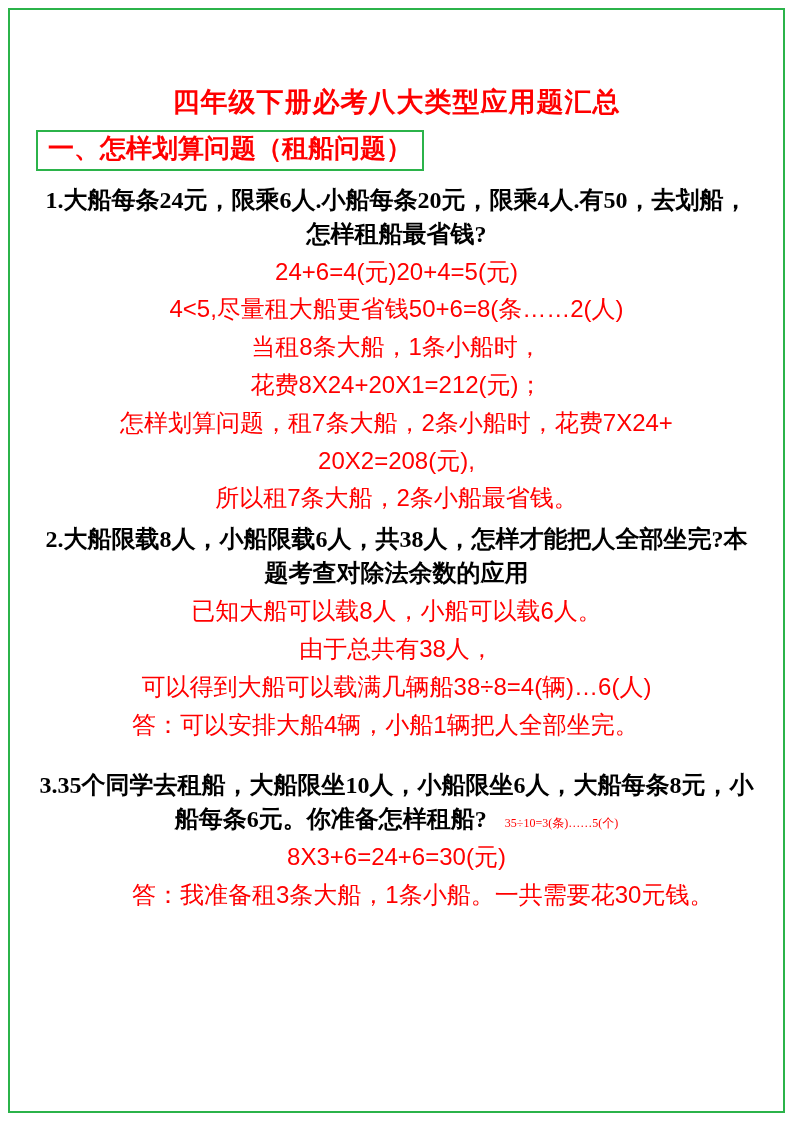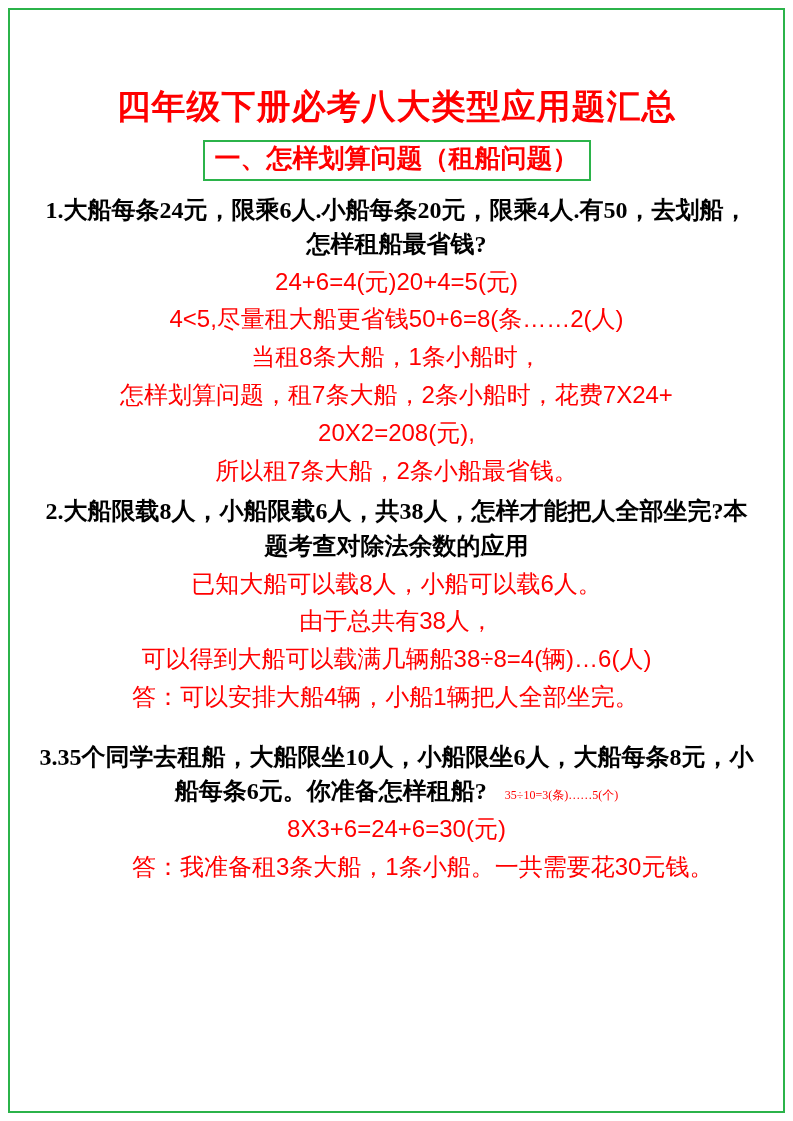--- a/index.html
+++ b/index.html
@@ -35,29 +35,29 @@
     left: 36px;
     top: 36px;
     width: 721px;
     box-sizing: border-box;
   }
 
   .doc-title {
     text-align: center;
     color: #ff0000;
     font-weight: bold;
-    font-size: 34px;
+    font-size: 27px;
     letter-spacing: 1px;
     margin-top: 48px;
     margin-bottom: 10px;
     font-family: "Liberation Serif", serif;
   }
 
   .section-heading-wrap {
-    text-align: center;
+    text-align: left;
     margin-bottom: 12px;
   }
   .section-heading {
     display: inline-block;
     border: 2px solid #2bb34a;
     color: #ff0000;
     font-weight: bold;
     font-size: 26px;
     padding: 1px 10px 3px 10px;
     line-height: 1.25;
@@ -108,20 +108,21 @@
     <div class="doc-title">四年级下册必考八大类型应用题汇总</div>
 
     <div class="section-heading-wrap">
       <div class="section-heading">一、怎样划算问题（租船问题）</div>
     </div>
 
     <div class="q">1.大船每条24元，限乘6人.小船每条20元，限乘4人.有50，去划船，怎样租船最省钱?</div>
     <div class="ans">24+6=4(元)20+4=5(元)</div>
     <div class="ans">4&lt;5,尽量租大船更省钱50+6=8(条……2(人)</div>
     <div class="ans">当租8条大船，1条小船时，</div>
+    <div class="ans">花费8X24+20X1=212(元)；</div>
     <div class="ans">怎样划算问题，租7条大船，2条小船时，花费7X24+</div>
     <div class="ans">20X2=208(元),</div>
     <div class="ans">所以租7条大船，2条小船最省钱。</div>
 
     <div class="q">2.大船限载8人，小船限载6人，共38人，怎样才能把人全部坐完?本题考查对除法余数的应用</div>
     <div class="ans">已知大船可以载8人，小船可以载6人。</div>
     <div class="ans">由于总共有38人，</div>
     <div class="ans">可以得到大船可以载满几辆船38÷8=4(辆)…6(人)</div>
     <div class="ans indent">答：可以安排大船4辆，小船1辆把人全部坐完。</div>
 

